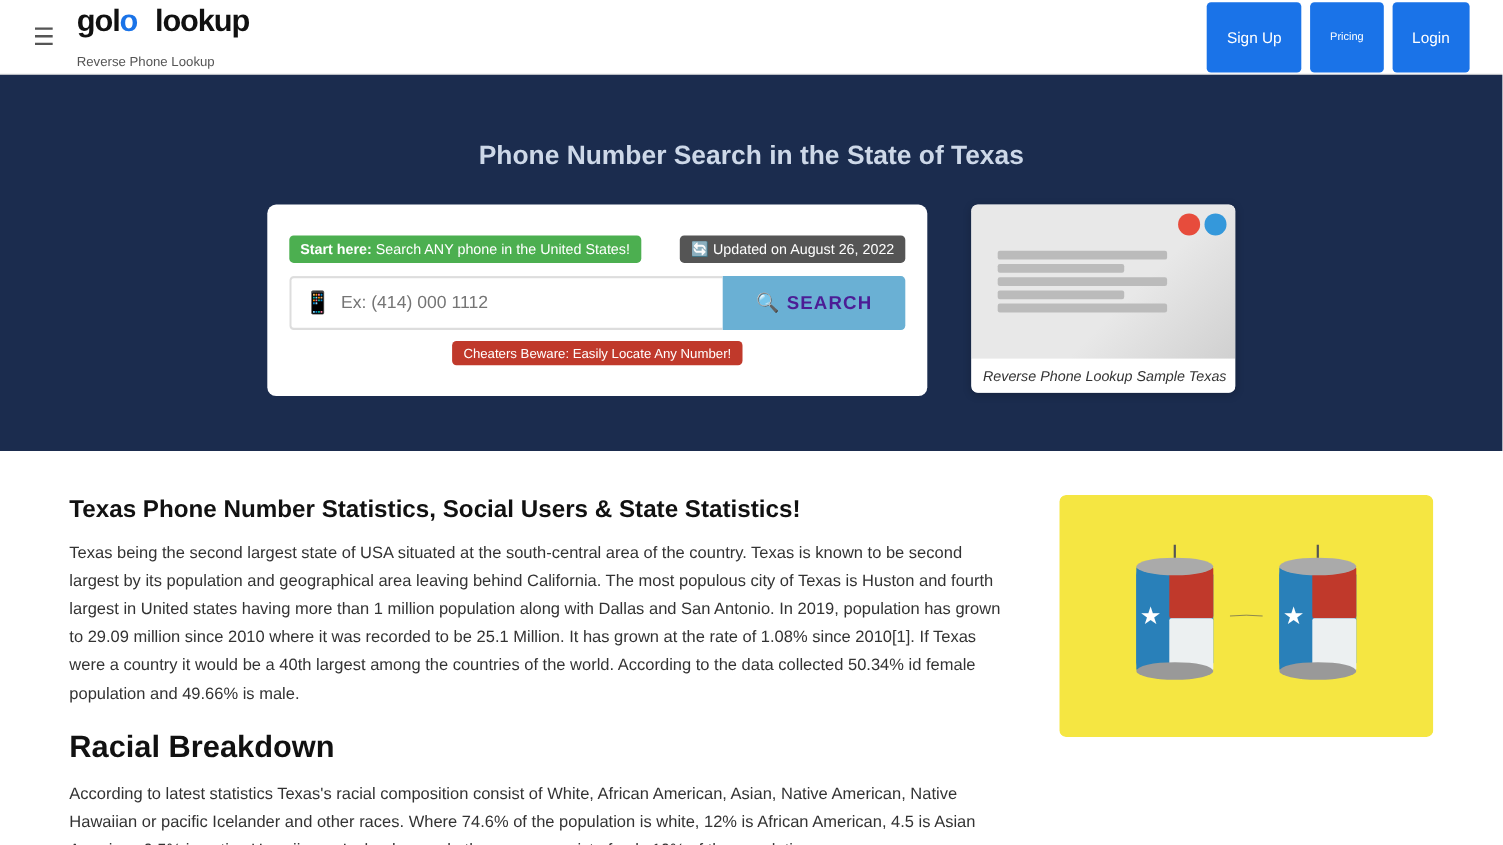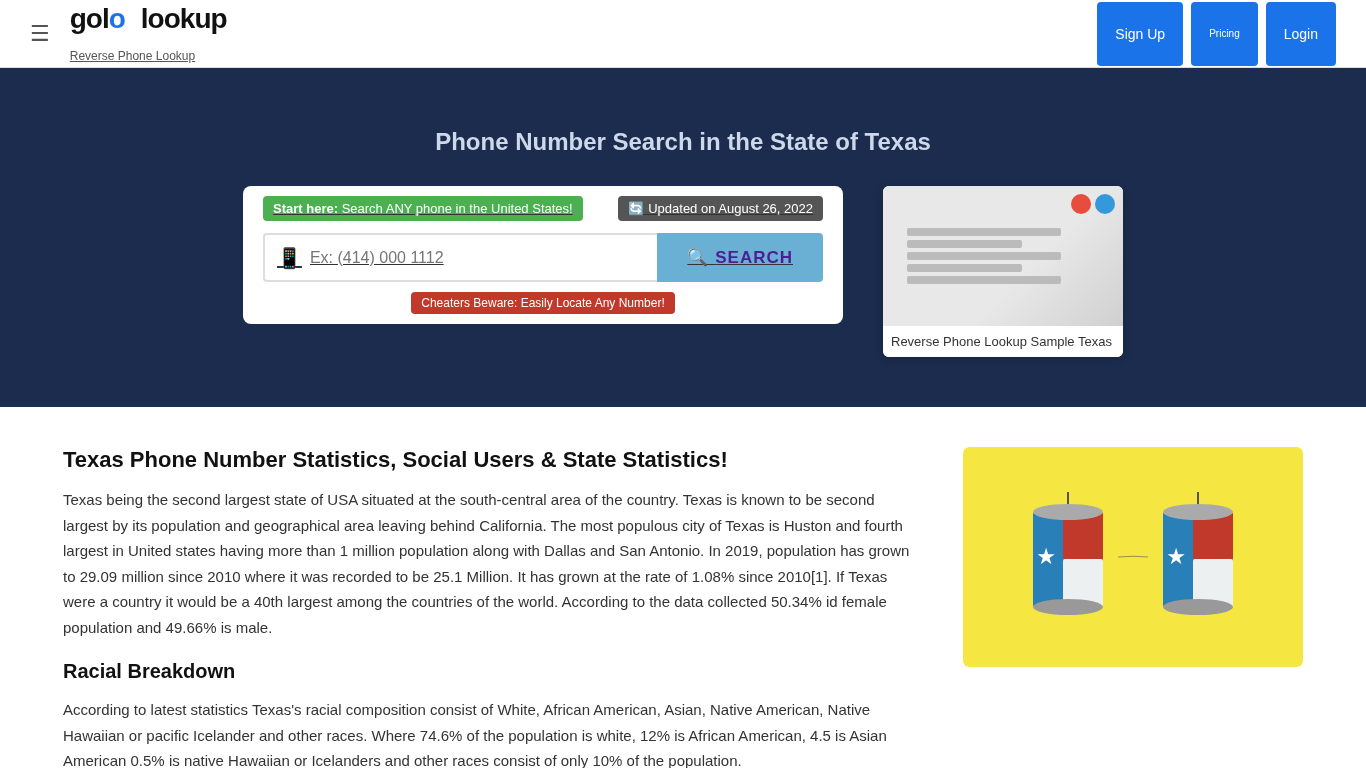--- a/index.html
+++ b/index.html
@@ -19,21 +19,21 @@
     .hamburger { font-size: 22px; cursor: pointer; color: #555; }
     .logo-wrap { display: flex; flex-direction: column; align-items: flex-start; }
     .logo-text {
       font-size: 28px;
       font-weight: bold;
       color: #1a73e8;
       letter-spacing: -1px;
       line-height: 1;
     }
     .logo-text span { color: #111; }
-    .logo-sub { font-size: 12px; color: #555; margin-top: 16px; text-decoration: underline; }
+    .logo-sub { font-size: 12px; color: #555; margin-top: 16px; }
     .navbar-right { display: flex; gap: 8px; }
     .btn-signup {
       background: #1a73e8;
       color: #fff;
       border: none;
       padding: 8px 18px;
       border-radius: 4px;
       font-size: 14px;
       cursor: pointer;
     }
@@ -77,24 +77,23 @@
     .hero-inner {
       display: flex;
       justify-content: center;
       align-items: flex-start;
       gap: 40px;
       margin-top: 30px;
     }
     .search-box {
       background: #fff;
       border-radius: 8px;
-      padding: 10px 20px;
+      padding: 28px 20px;
       width: 600px;
       color: #333;
-      text-decoration: underline;
     }
     .search-top-bar {
       display: flex;
       justify-content: space-between;
       align-items: center;
       margin-bottom: 12px;
     }
     .badge-start {
       background: #4caf50;
       color: #fff;
@@ -152,22 +151,23 @@
       margin-top: 10px;
       display: inline-block;
     }
 
     
     .sample-box {
       background: #fff;
       border-radius: 6px;
       overflow: hidden;
       width: 240px;
-      text-align: left;
+      text-align: right;
       box-shadow: 0 2px 8px rgba(0,0,0,0.2);
+      font-style: italic;
     }
     .sample-img-placeholder {
       width: 240px;
       height: 140px;
       background: linear-gradient(135deg, #e8e8e8 60%, #d0d0d0 100%);
       display: flex;
       flex-direction: column;
       align-items: center;
       justify-content: center;
       position: relative;
@@ -238,21 +238,21 @@
       background: #f5e642;
       display: flex;
       align-items: center;
       justify-content: center;
       gap: 10px;
       border-radius: 6px;
     }
 
     
     .racial-section { margin-top: 10px; }
-    .racial-section h2 { font-size: 20px; font-weight: bold; margin-bottom: 14px; }
+    .racial-section h2 { font-size: 28px; font-weight: bold; margin-bottom: 14px; }
     .racial-section p { font-size: 15px; line-height: 1.7; color: #333; }
   </style>
 </head>
 <body>
 
 <nav class="navbar">
   <div class="navbar-left">
     <span class="hamburger">☰</span>
     <div class="logo-wrap">
       <div class="logo-text">

